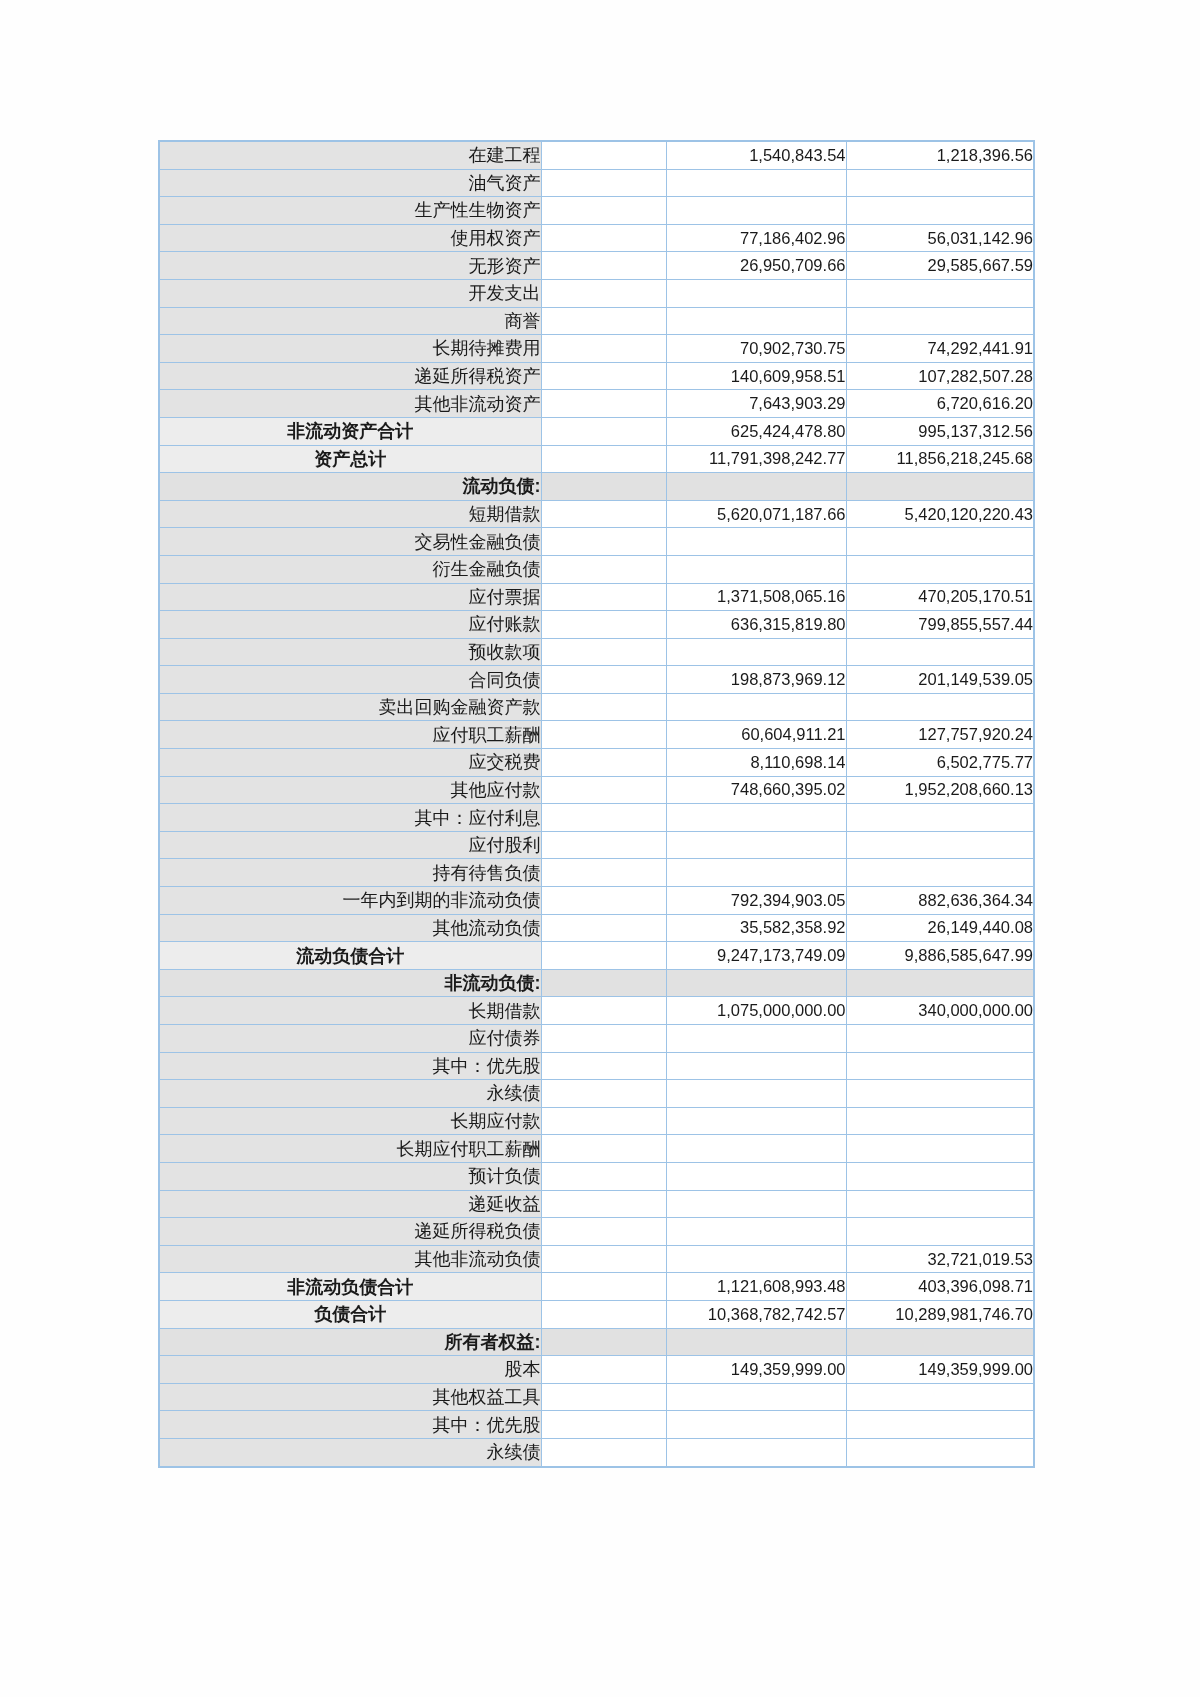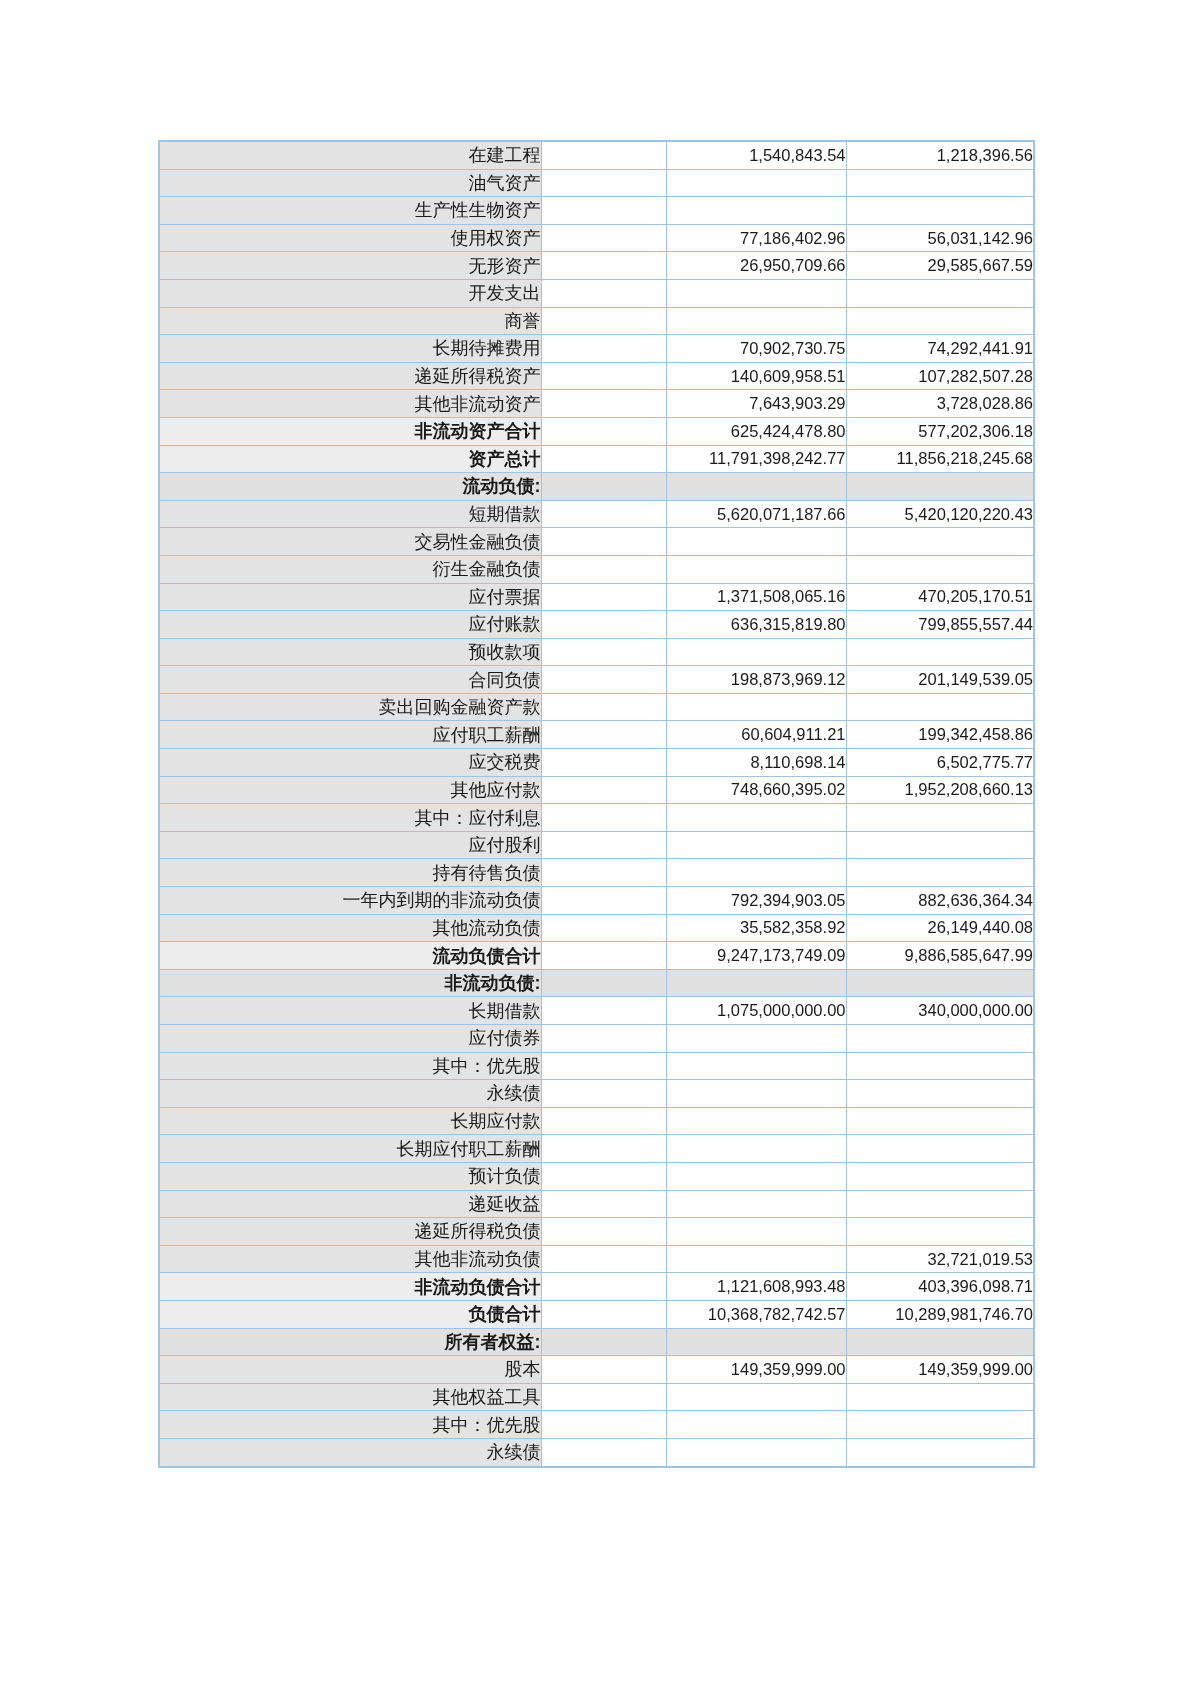--- a/index.html
+++ b/index.html
@@ -30,21 +30,21 @@
     background:var(--label-bg);
     text-align:right;padding:0 6px 0 9px;
     font-size:18px;line-height:1;
   }
   td.c-blank{background:#ffffff;}
   td.c-num{
     background:#ffffff;text-align:right;padding:0 8px 0 2px;
     font-size:16.5px;letter-spacing:0px;
   }
   tr.sum td.c-label{
-    background:var(--sum-bg);font-weight:bold;text-align:right;padding-left:0;
+    background:var(--sum-bg);font-weight:bold;text-align:center;padding-left:0;
   }
   tr.section td{background:var(--section-bg);margin-left:9px;}
   tr.section td.c-label{font-weight:bold;}
   tr.indent td.c-label{padding-left:88px;}
 </style>
 </head>
 <body>
 
 <div class="page">
   <table class="sheet">
@@ -106,27 +106,27 @@
         <tr class="normal">
     <td class="c-label">递延所得税资产</td>
     <td class="c-blank"></td>
     <td class="c-num">140,609,958.51</td>
     <td class="c-num">107,282,507.28</td>
   </tr>
         <tr class="normal">
     <td class="c-label">其他非流动资产</td>
     <td class="c-blank"></td>
     <td class="c-num">7,643,903.29</td>
-    <td class="c-num">3,728,028.86</td>
+    <td class="c-num">6,720,616.20</td>
   </tr>
         <tr class="sum">
     <td class="c-label">非流动资产合计</td>
     <td class="c-blank"></td>
     <td class="c-num">625,424,478.80</td>
-    <td class="c-num">577,202,306.18</td>
+    <td class="c-num">995,137,312.56</td>
   </tr>
         <tr class="sum">
     <td class="c-label">资产总计</td>
     <td class="c-blank"></td>
     <td class="c-num">11,791,398,242.77</td>
     <td class="c-num">11,856,218,245.68</td>
   </tr>
         <tr class="section">
     <td class="c-label">流动负债:</td>
     <td class="c-blank"></td>
@@ -178,21 +178,21 @@
         <tr class="normal">
     <td class="c-label">卖出回购金融资产款</td>
     <td class="c-blank"></td>
     <td class="c-num"></td>
     <td class="c-num"></td>
   </tr>
         <tr class="normal">
     <td class="c-label">应付职工薪酬</td>
     <td class="c-blank"></td>
     <td class="c-num">60,604,911.21</td>
-    <td class="c-num">199,342,458.86</td>
+    <td class="c-num">127,757,920.24</td>
   </tr>
         <tr class="normal">
     <td class="c-label">应交税费</td>
     <td class="c-blank"></td>
     <td class="c-num">8,110,698.14</td>
     <td class="c-num">6,502,775.77</td>
   </tr>
         <tr class="normal">
     <td class="c-label">其他应付款</td>
     <td class="c-blank"></td>

